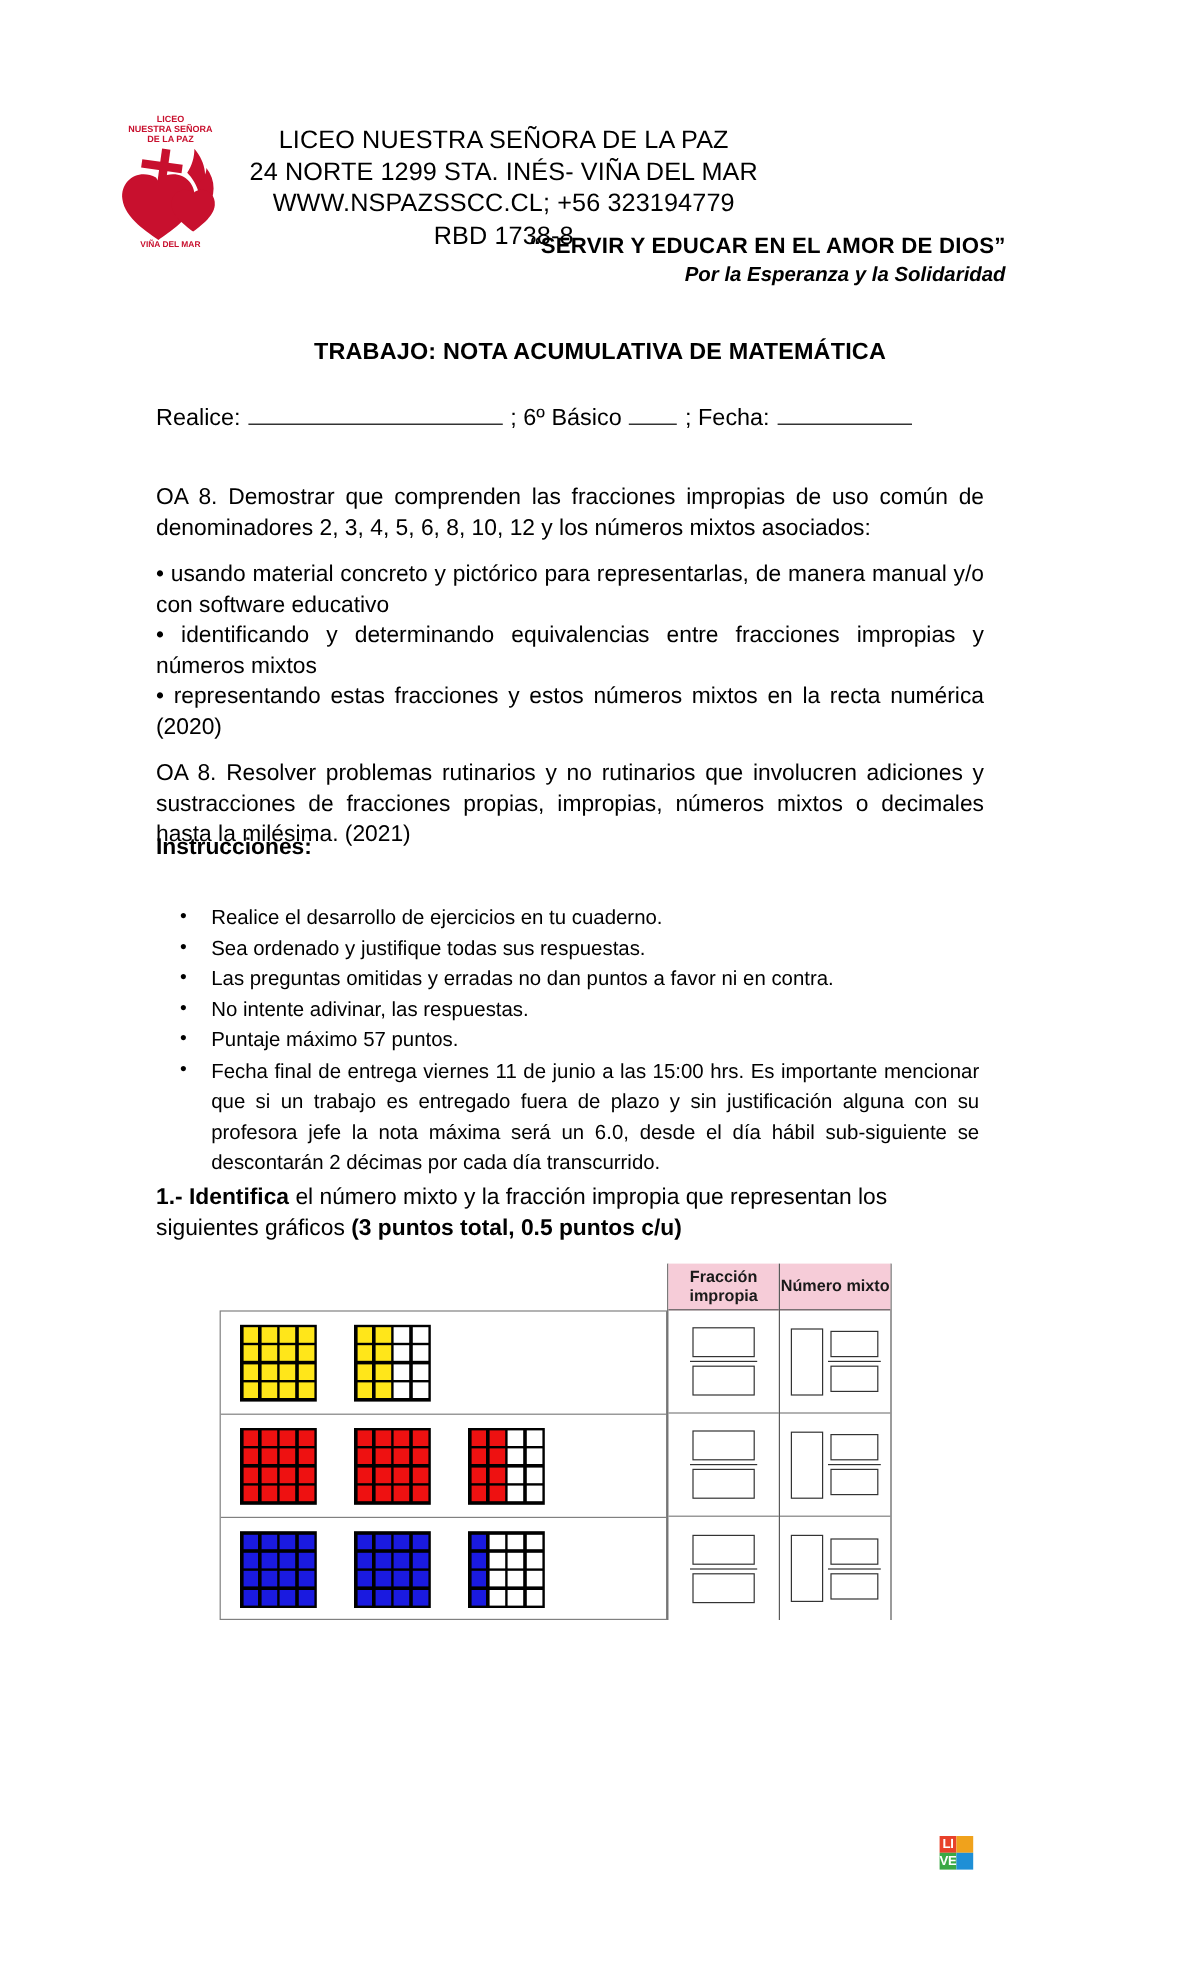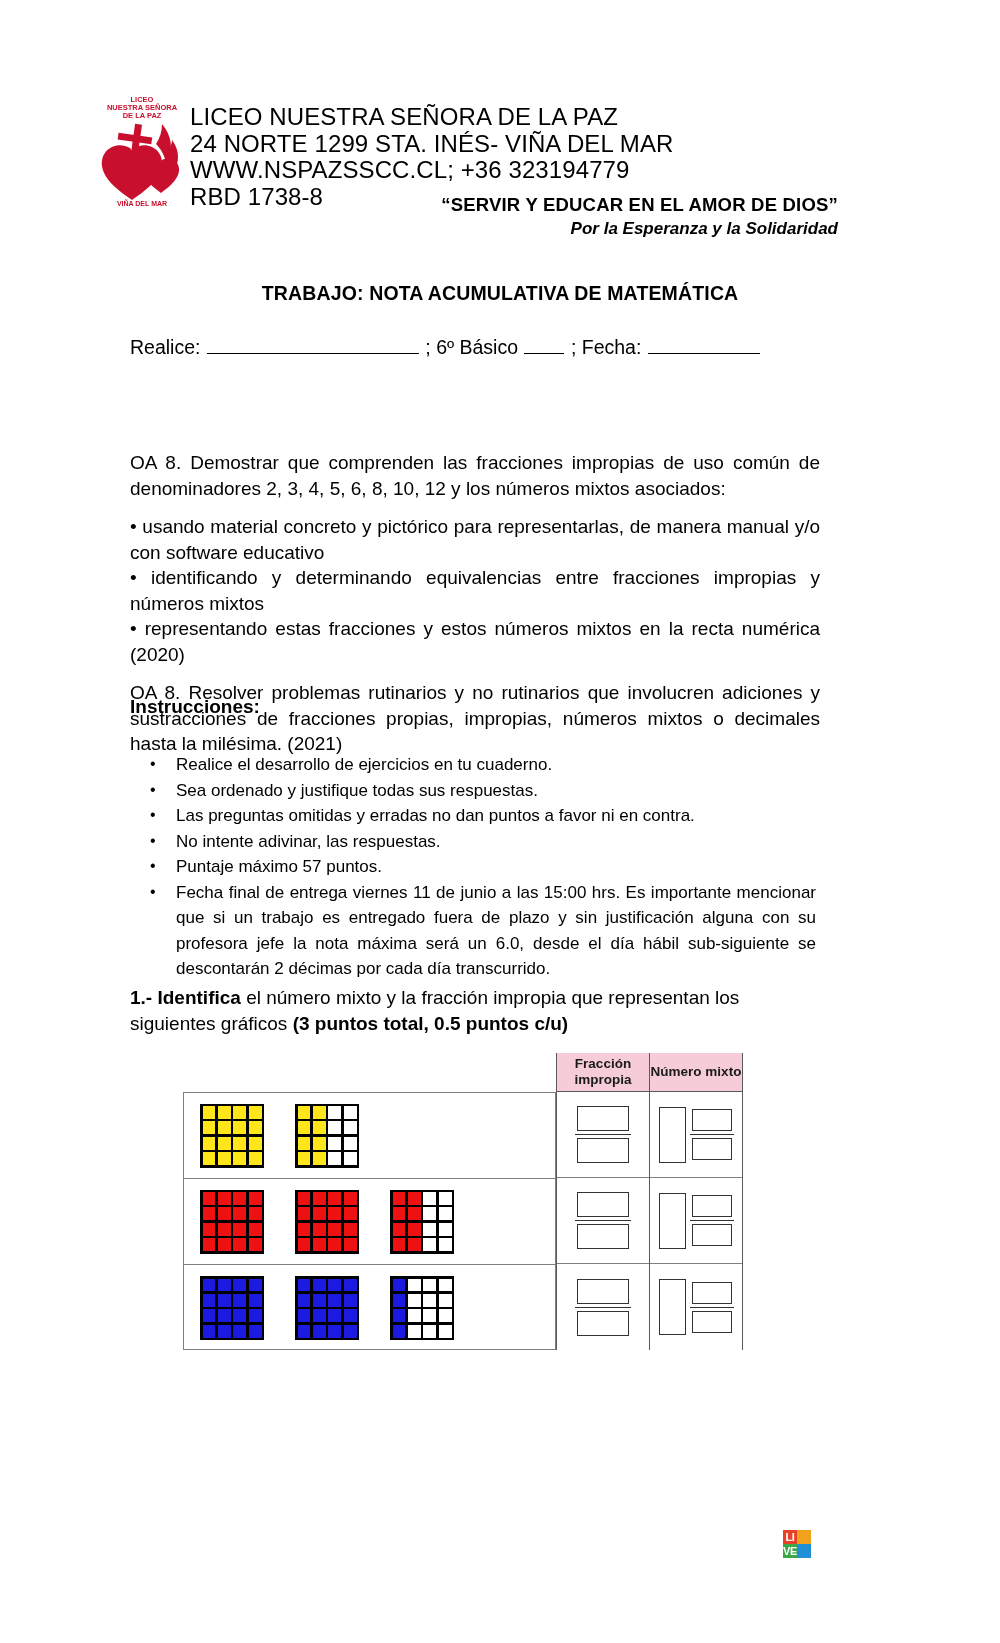--- a/index.html
+++ b/index.html
@@ -31,25 +31,26 @@
     height: 170px;
   }
   .logo {
     position: absolute;
     left: 86px; top: 6px;
     width: 112px; height: 122px;
   }
   .logo svg { display: block; }
   .school-lines {
     position: absolute;
-    left: 190px; top: 22px;
-    font-size: 24px;
+    left: 208px; top: 22px;
+    font-size: 21px;
     line-height: 26.5px;
     letter-spacing: 0.1px;
     white-space: nowrap;
+    text-align: center;
   }
   .school-lines div { font-weight: 400; }
 
   .motto {
     position: absolute;
     left: 0; top: 112px;
     width: 838px;
     text-align: right;
     font-size: 18.5px;
     font-weight: bold;
@@ -96,21 +97,21 @@
   .blank-fecha { width: 112px; }
 
   
   .body-block {
     position: absolute;
     left: 130px;
     width: 690px;
     font-size: 19px;
     line-height: 25.5px;
   }
-  .justified { text-align: justify; margin-top: 48px; }
+  .justified { text-align: justify; }
   #oa1 { top: 402px; }
   #oa1-bullets { top: 466px; }
   #oa2 { top: 632px; }
   #instr-title { top: 694px; font-weight: bold; }
   #q1 { top: 985px; }
 
   .bullets {
     position: absolute;
     left: 116px;
     top: 752px;
@@ -310,21 +311,21 @@
           <path d="M44 60 C30 52 14 62 16 78 C18 94 38 106 46 112 C54 106 74 94 76 78 C78 62 62 52 48 60 L46 63 Z M46 70 C40 65 28 68 27 79 C26 89 38 98 46 104 C54 98 66 89 65 79 C64 68 52 65 46 70 Z"></path>
 
           <path d="M74 72 C66 67 56 73 57 83 C58 93 70 101 75 105 C80 101 92 93 93 83 C94 73 84 67 76 72 L75 74 Z M75 80 C71 77 64 79 64 85 C63 91 70 96 75 99 C80 96 87 91 86 85 C86 79 79 77 75 80 Z"></path>
         </g>
       </svg>
     </div>
 
     <div class="school-lines">
       <div>LICEO NUESTRA SEÑORA DE LA PAZ</div>
       <div>24 NORTE 1299 STA. INÉS- VIÑA DEL MAR</div>
-      <div>WWW.NSPAZSSCC.CL; +36 323194779</div>
+      <div>WWW.NSPAZSSCC.CL; +56 323194779</div>
       <div>RBD 1738-8</div>
     </div>
 
     <div class="motto">“SERVIR Y EDUCAR EN EL AMOR DE DIOS”</div>
     <div class="submotto">Por la Esperanza y la Solidaridad</div>
   </div>
 
   <div class="doc-title">TRABAJO: NOTA ACUMULATIVA DE MATEMÁTICA</div>
 
   <div class="name-row">

